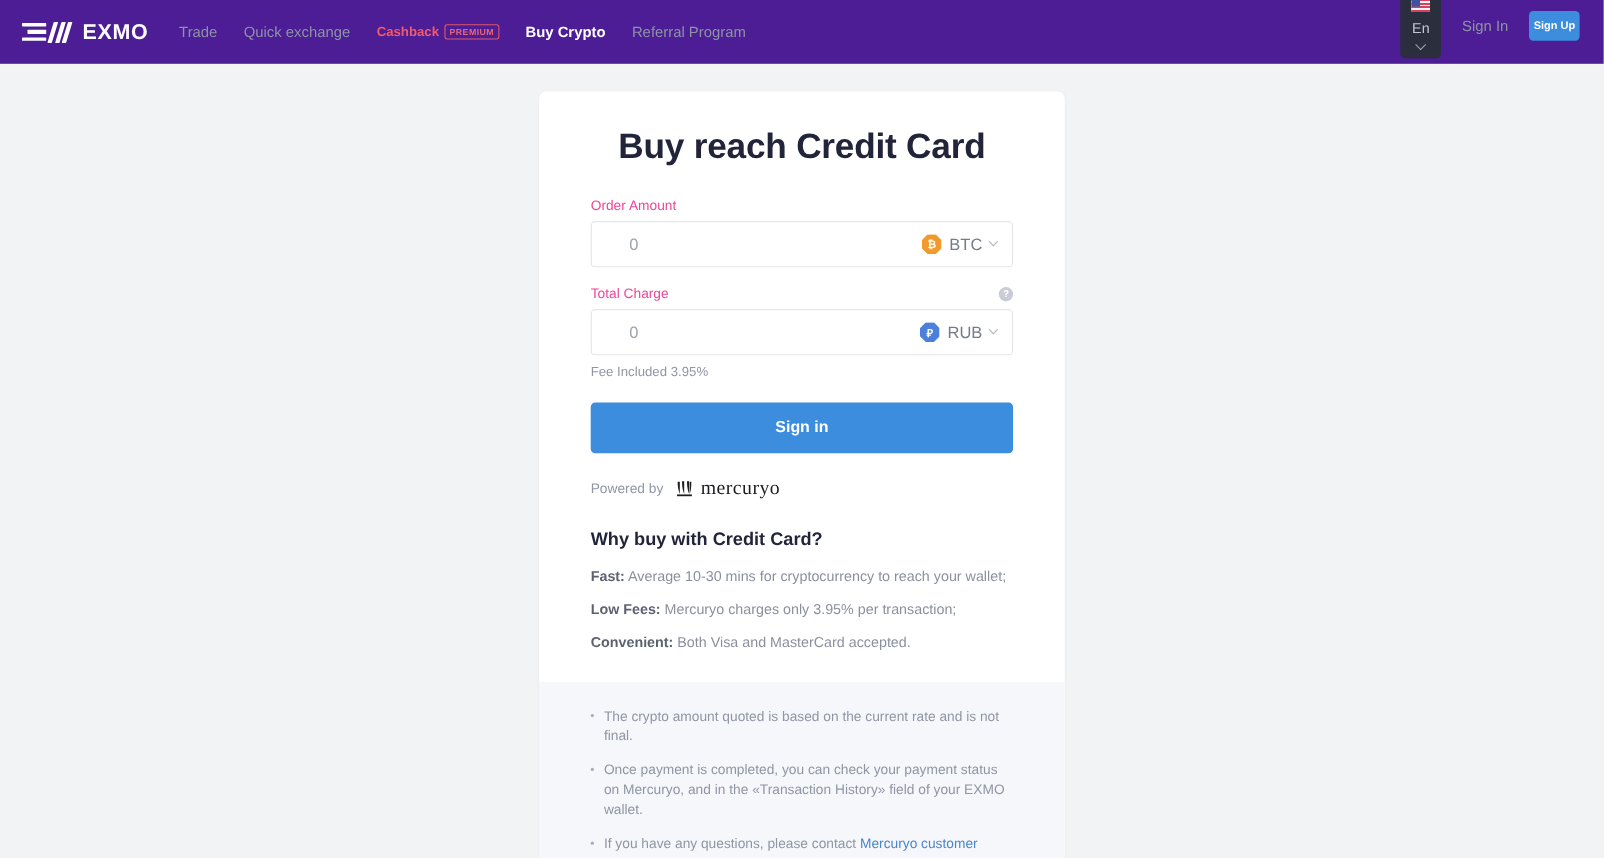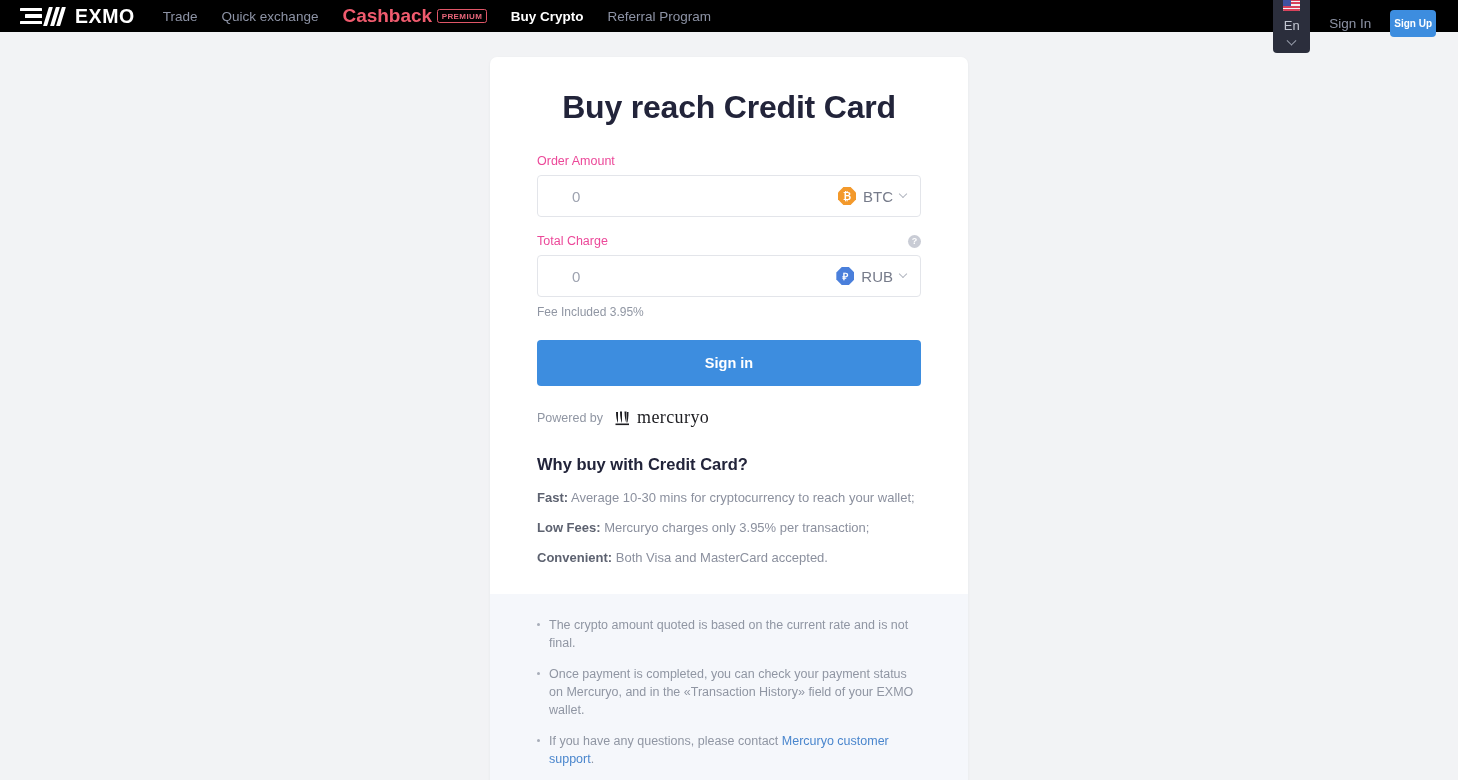--- a/index.html
+++ b/index.html
@@ -12,22 +12,22 @@
 
   body {
     font-family: "Liberation Sans", sans-serif;
     background: #f2f3f5;
     color: #2b2d3a;
     -webkit-font-smoothing: antialiased;
   }
 
   
   .header {
-    height: 32px;
-    background: #000000;
+    height: 58px;
+    background: #4c1d95;
     display: flex;
     align-items: center;
     padding: 0 22px 0 20px;
     position: relative;
   }
 
   .logo {
     display: flex;
     align-items: center;
     gap: 7px;
@@ -90,21 +90,21 @@
     color: #ffffff;
     font-weight: bold;
   }
   .nav-cashback {
     display: flex;
     align-items: center;
     gap: 5px;
     cursor: pointer;
   }
   .nav-cashback .cb-text {
-    font-size: 19px;
+    font-size: 12px;
     color: #f05b6e;
     font-weight: bold;
   }
   .premium-badge {
     border: 1px solid #e05668;
     color: #e8667a;
     font-size: 8px;
     font-weight: bold;
     letter-spacing: 0.4px;
     padding: 1.5px 3.5px 1px;

